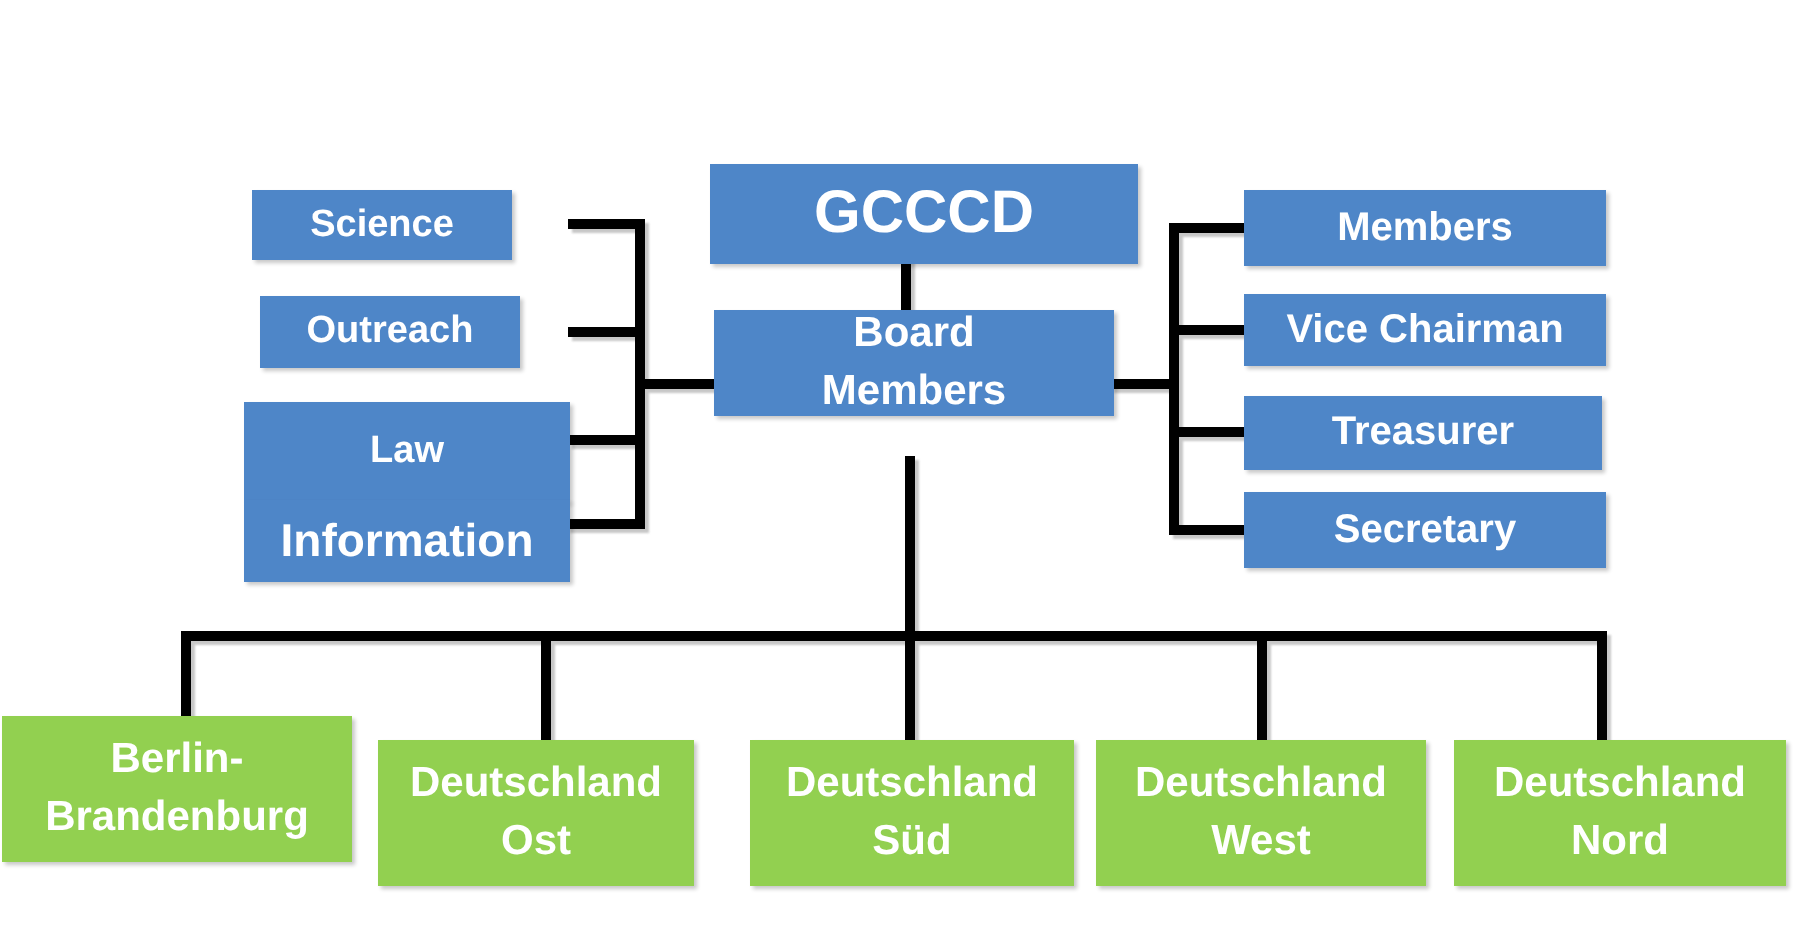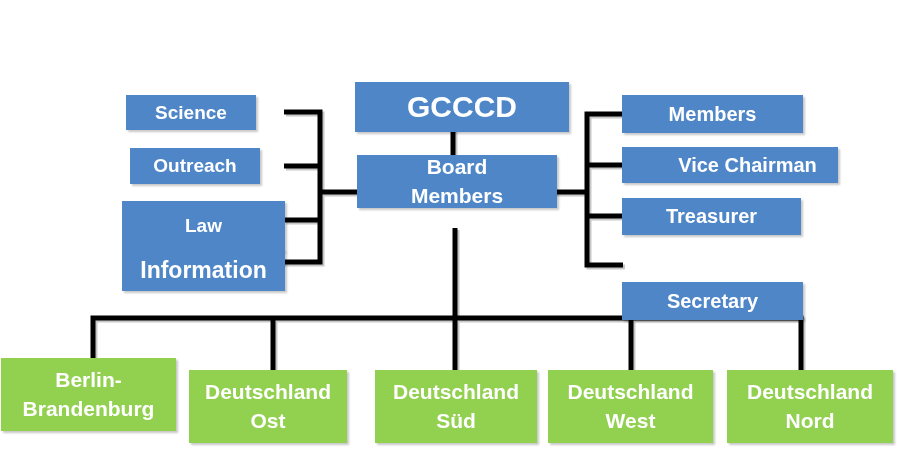--- a/index.html
+++ b/index.html
@@ -89,27 +89,27 @@
   <div class="node node-blue fs19" style="left:122px; top:201px; width:163px; height:50px;">
     <span>Law</span>
   </div>
   <div class="node node-blue fs23" style="left:122px; top:250px; width:163px; height:41px;">
     <span>Information</span>
   </div>
 
   <div class="node node-blue fs20" style="left:622px; top:95px; width:181px; height:38px;">
     <span>Members</span>
   </div>
-  <div class="node node-blue fs20" style="left:622px; top:147px; width:181px; height:36px;padding-left:35px;">
+  <div class="node node-blue fs20" style="left:622px; top:147px; width:181px; height:36px;">
     <span>Vice Chairman</span>
   </div>
   <div class="node node-blue fs20" style="left:622px; top:198px; width:179px; height:37px;">
     <span>Treasurer</span>
   </div>
-  <div class="node node-blue fs20" style="left:622px; top:246px; width:181px; height:38px;margin-top:36px;">
+  <div class="node node-blue fs20" style="left:622px; top:246px; width:181px; height:38px;">
     <span>Secretary</span>
   </div>
 
   <div class="node node-green fs21" style="left:1px; top:358px; width:175px; height:73px;">
     <span>Berlin-</span>
     <span>Brandenburg</span>
   </div>
   <div class="node node-green fs21" style="left:189px; top:370px; width:158px; height:73px;">
     <span>Deutschland</span>
     <span>Ost</span>

